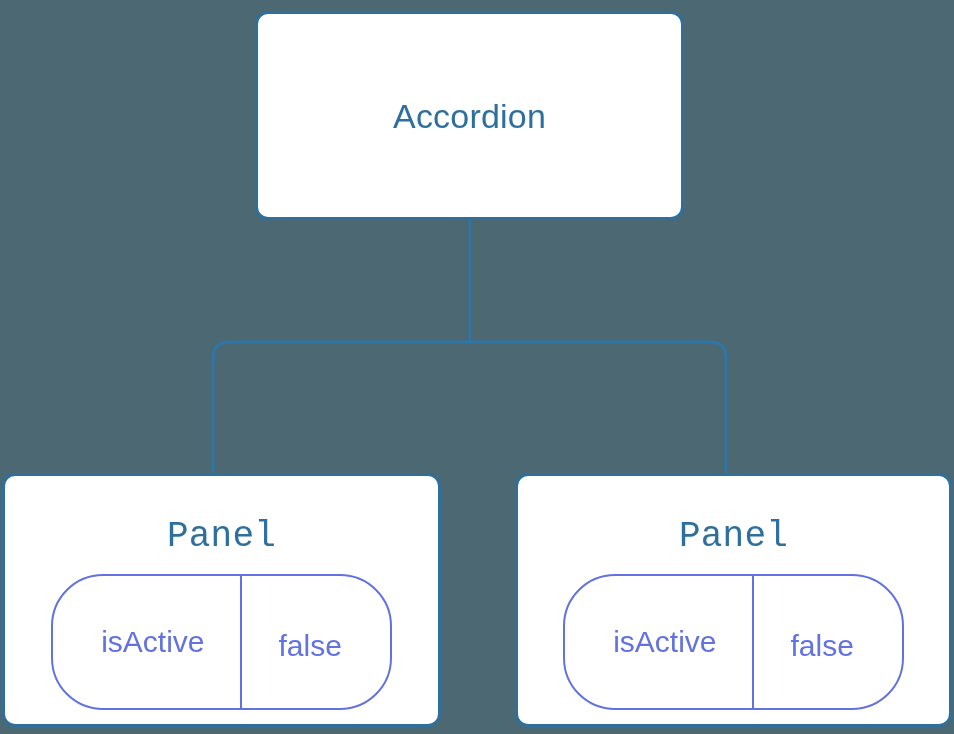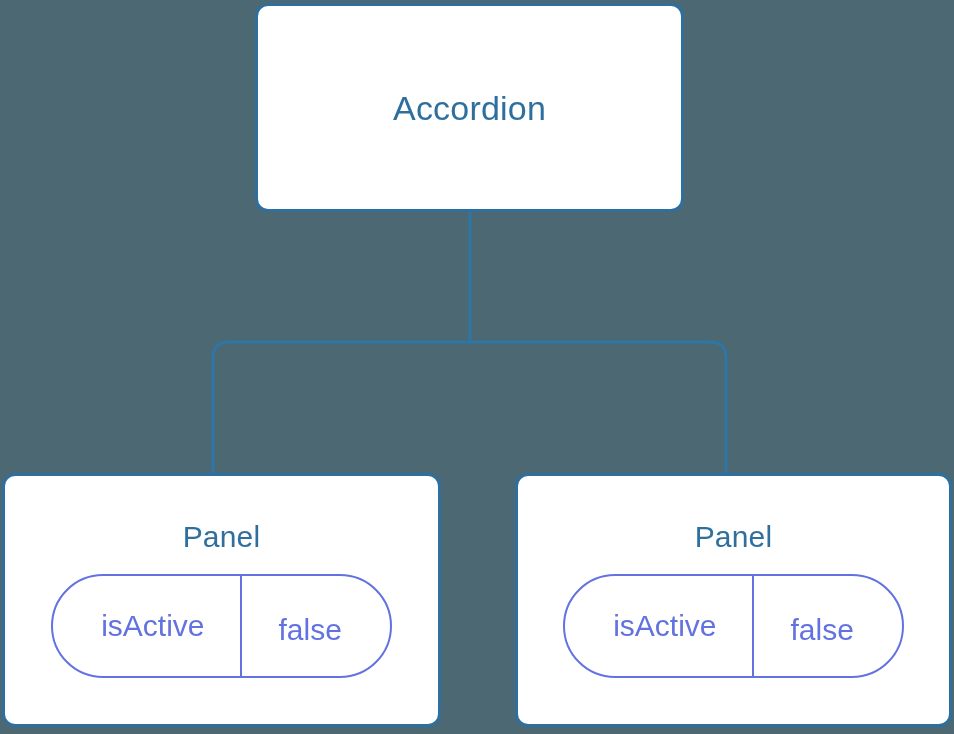--- a/index.html
+++ b/index.html
@@ -37,21 +37,21 @@
     border: 3px solid #2e6f9e;
     border-radius: 13px;
     display: flex;
     flex-direction: column;
     align-items: center;
   }
 
   
   #node-accordion {
     left: 255px;
-    top: 3px;
+    top: 11px;
     width: 429px;
     height: 209px;
     justify-content: center;
   }
 
   
   #node-panel-0 {
     left: 2px;
     top: 473px;
     width: 439px;
@@ -67,31 +67,32 @@
   .node-title {
     color: #2e6f9e;
     letter-spacing: 0.2px;
     white-space: nowrap;
   }
   #node-accordion .node-title {
     font-size: 34px;
     line-height: 40px;
   }
   .panel .node-title {
-    font-size: 30px;
+    font-size: 36px;
     line-height: 36px;
     margin-top: 43px;
+    font-family: Liberation Mono, monospace;
   }
 
   
   .state-pill {
     display: flex;
     align-items: stretch;
     margin-top: 19px;
-    height: 104px;
+    height: 136px;
     border: 2px solid #6272e0;
     border-radius: 52px;
     background: #ffffff;
     box-sizing: border-box;
     overflow: hidden;
   }
   .pill-cell {
     display: flex;
     align-items: center;
     justify-content: center;

